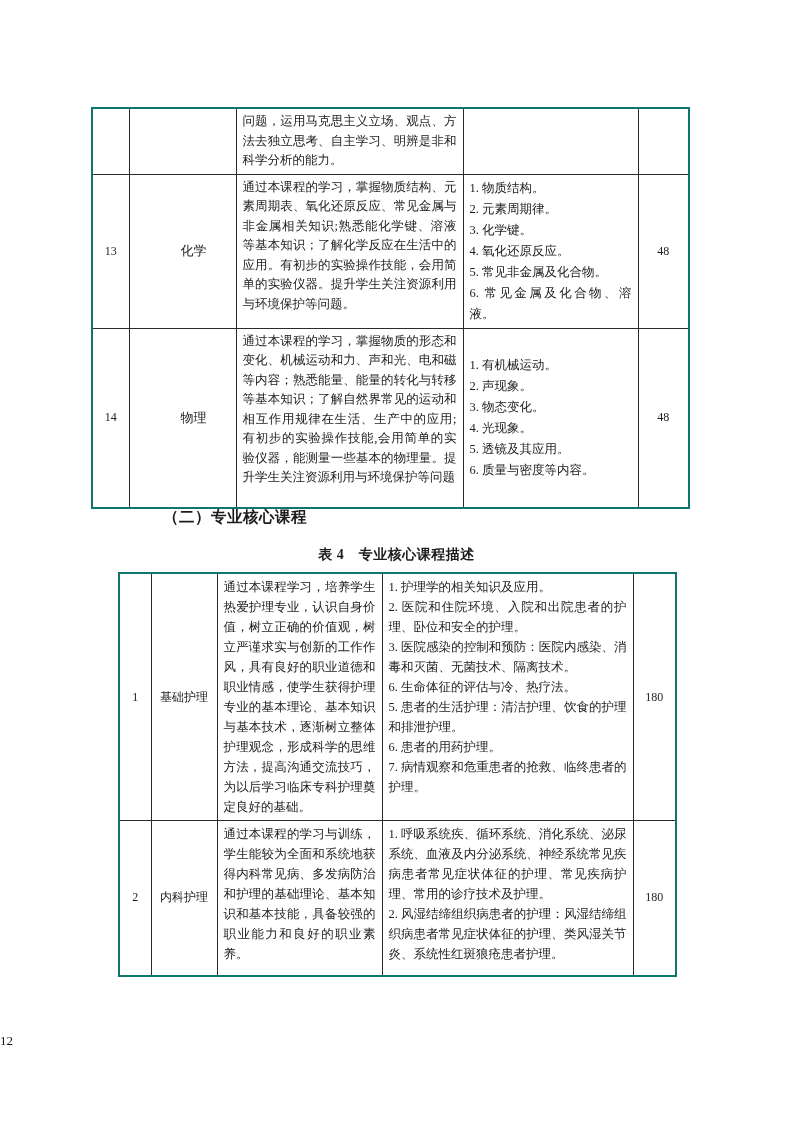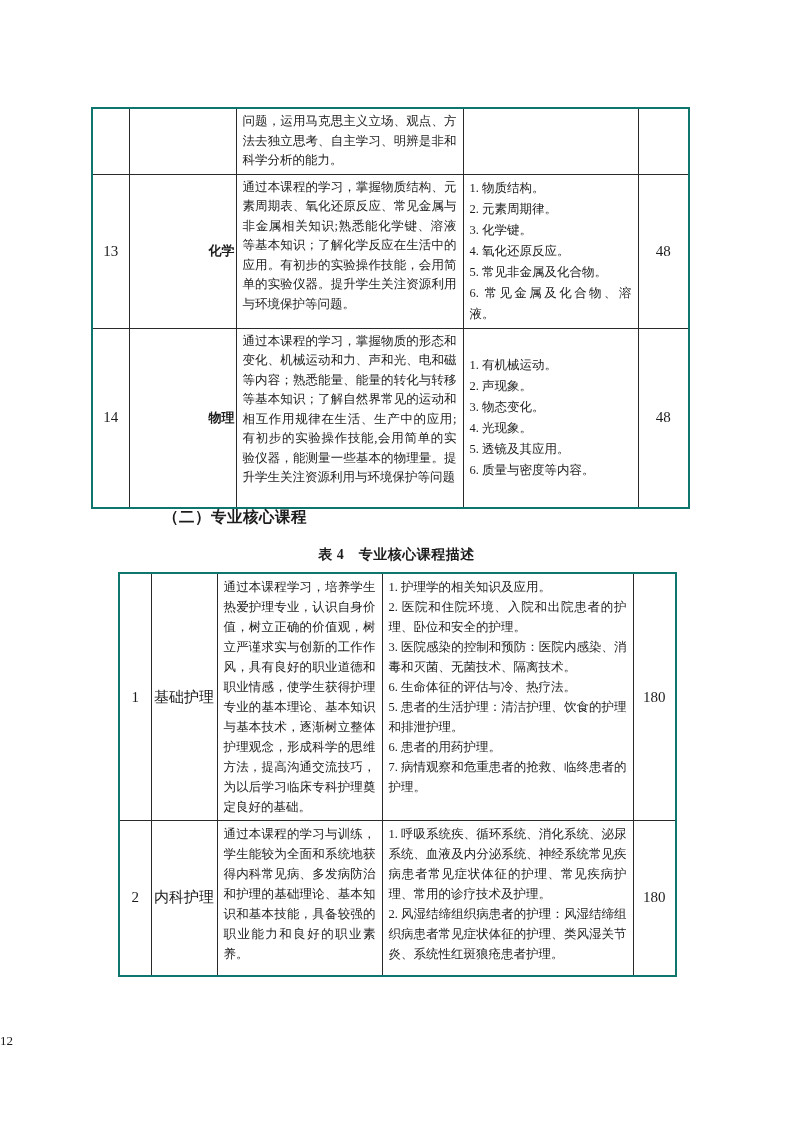--- a/index.html
+++ b/index.html
@@ -9,22 +9,22 @@
     margin:0 auto;
     background:#ffffff;
     font-family:"Liberation Serif","DejaVu Serif",serif;
     color:#1c1c1c;
     overflow:hidden;
   }
   table{border-collapse:collapse;table-layout:fixed;border:2px solid #0f766e;}
   td,th{border:1px solid #2a2a2a;overflow:hidden;}
   .t1{position:absolute;left:91px;top:107px;width:597px;}
   .t4{position:absolute;left:118px;top:572px;width:557px;}
-  .c-center{text-align:center;vertical-align:middle;font-size:15px;}
-  .name-left{text-align:right;vertical-align:middle;padding-left:23px;font-size:13px;font-weight:bold;}
+  .c-center{text-align:center;vertical-align:middle;font-size:12px;}
+  .name-left{text-align:center;vertical-align:middle;padding-left:23px;font-size:13px;}
   .cell-text{
     text-align:justify;vertical-align:top;
     padding:3px 6px;font-size:12.5px;
   }
   .t1 .cell-text{line-height:19.5px;}
   .t4 .cell-text{line-height:20px;}
   .content-cell{vertical-align:middle;}
   .t4 .content-cell{vertical-align:top;}
   .t1 .item{line-height:21px;}
   .t4 .item{line-height:20px;font-family:Liberation Serif, serif;}

